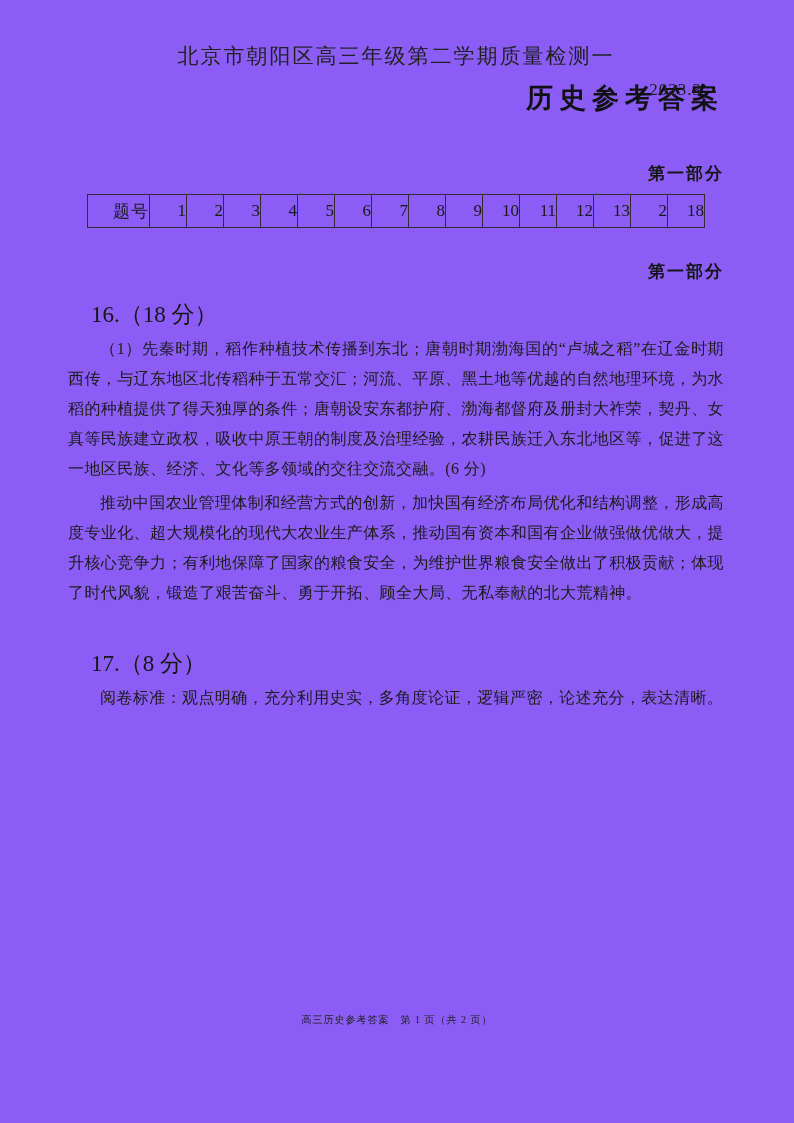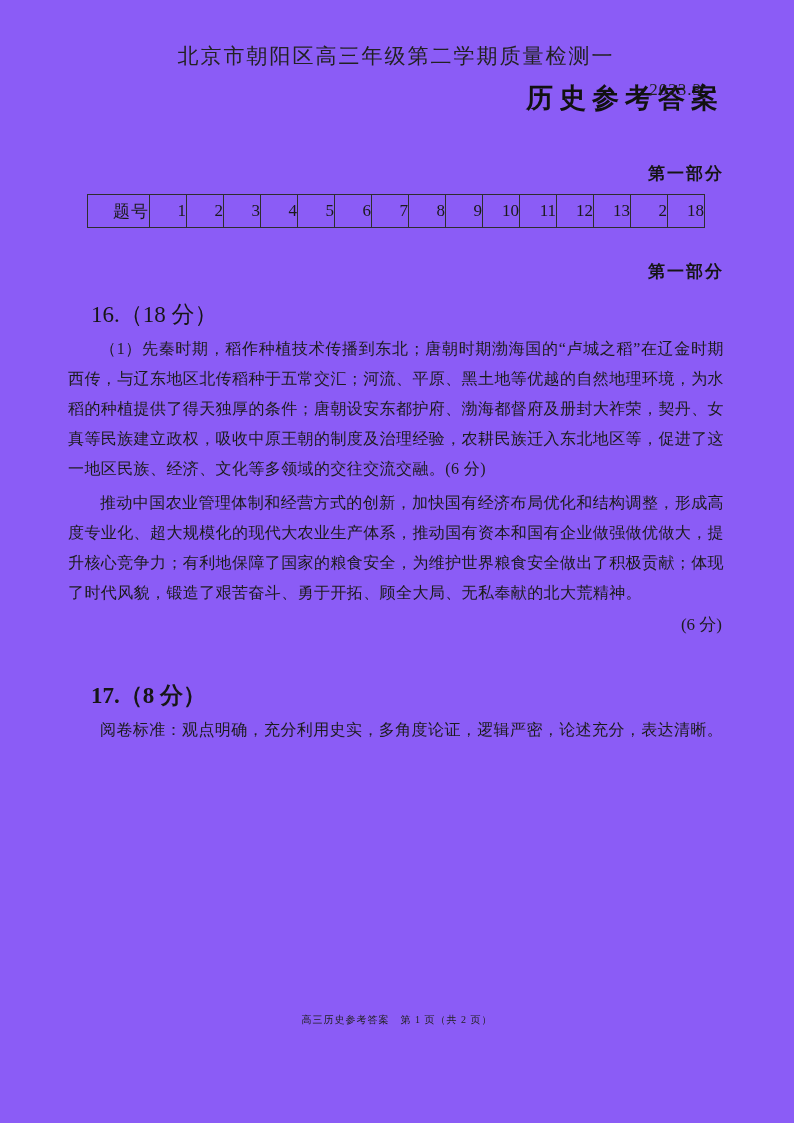--- a/index.html
+++ b/index.html
@@ -96,21 +96,21 @@
     color: #1c1c1c;
   }
   .score-line {
     text-align: right;
     font-size: 17px;
     line-height: 30px;
     margin-top: 2px;
     padding-right: 2px;
     color: #1c1c1c;
   }
-  .q17-label { margin-top: 40px; font-weight: bold; }
+  .q17-label { margin-top: 40px; }
   .footer {
     position: absolute;
     left: 0;
     width: 100%;
     top: 1013px;
     text-align: center;
     font-size: 10px;
     letter-spacing: 1px;
     color: #222;
   }
@@ -151,21 +151,20 @@
           <td class="cell">18</td>
         </tr>
       </tbody>
     </table>
 
     <div class="part-heading part2-heading">第一部分</div>
 
     <div class="q-label">16.（18 分）</div>
     <div class="para">（1）先秦时期，稻作种植技术传播到东北；唐朝时期渤海国的“卢城之稻”在辽金时期西传，与辽东地区北传稻种于五常交汇；河流、平原、黑土地等优越的自然地理环境，为水稻的种植提供了得天独厚的条件；唐朝设安东都护府、渤海都督府及册封大祚荣，契丹、女真等民族建立政权，吸收中原王朝的制度及治理经验，农耕民族迁入东北地区等，促进了这一地区民族、经济、文化等多领域的交往交流交融。(6 分)</div>
     <div class="para">推动中国农业管理体制和经营方式的创新，加快国有经济布局优化和结构调整，形成高度专业化、超大规模化的现代大农业生产体系，推动国有资本和国有企业做强做优做大，提升核心竞争力；有利地保障了国家的粮食安全，为维护世界粮食安全做出了积极贡献；体现了时代风貌，锻造了艰苦奋斗、勇于开拓、顾全大局、无私奉献的北大荒精神。</div>
-    <div class="score-line">(6 分)</div>
 
     <div class="q-label q17-label">17.（8 分）</div>
     <div class="para">阅卷标准：观点明确，充分利用史实，多角度论证，逻辑严密，论述充分，表达清晰。</div>
 
   </div>
 
   <div class="footer">高三历史参考答案　第 1 页（共 2 页）</div>
 </div>
 
 </body></html>

